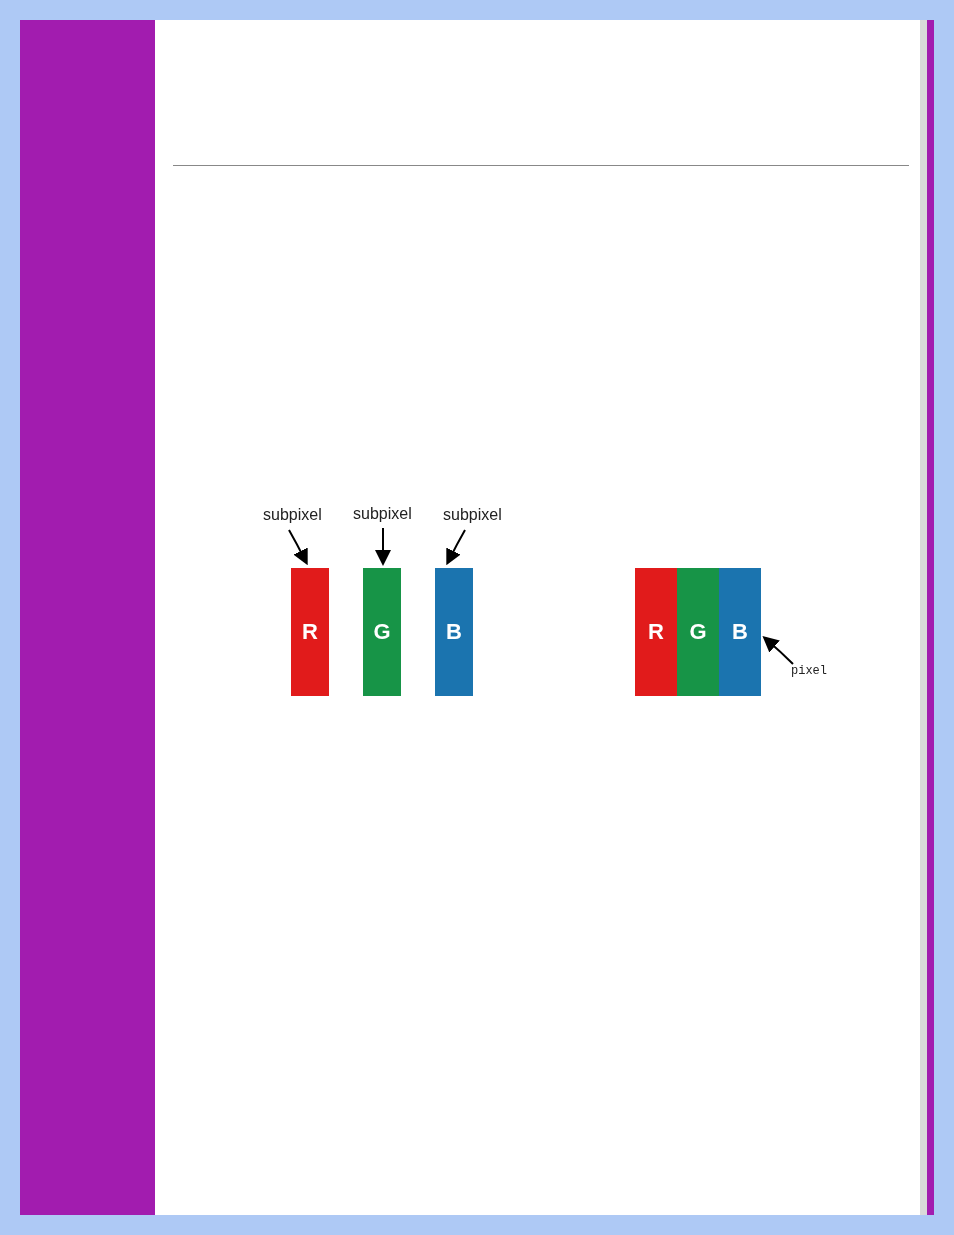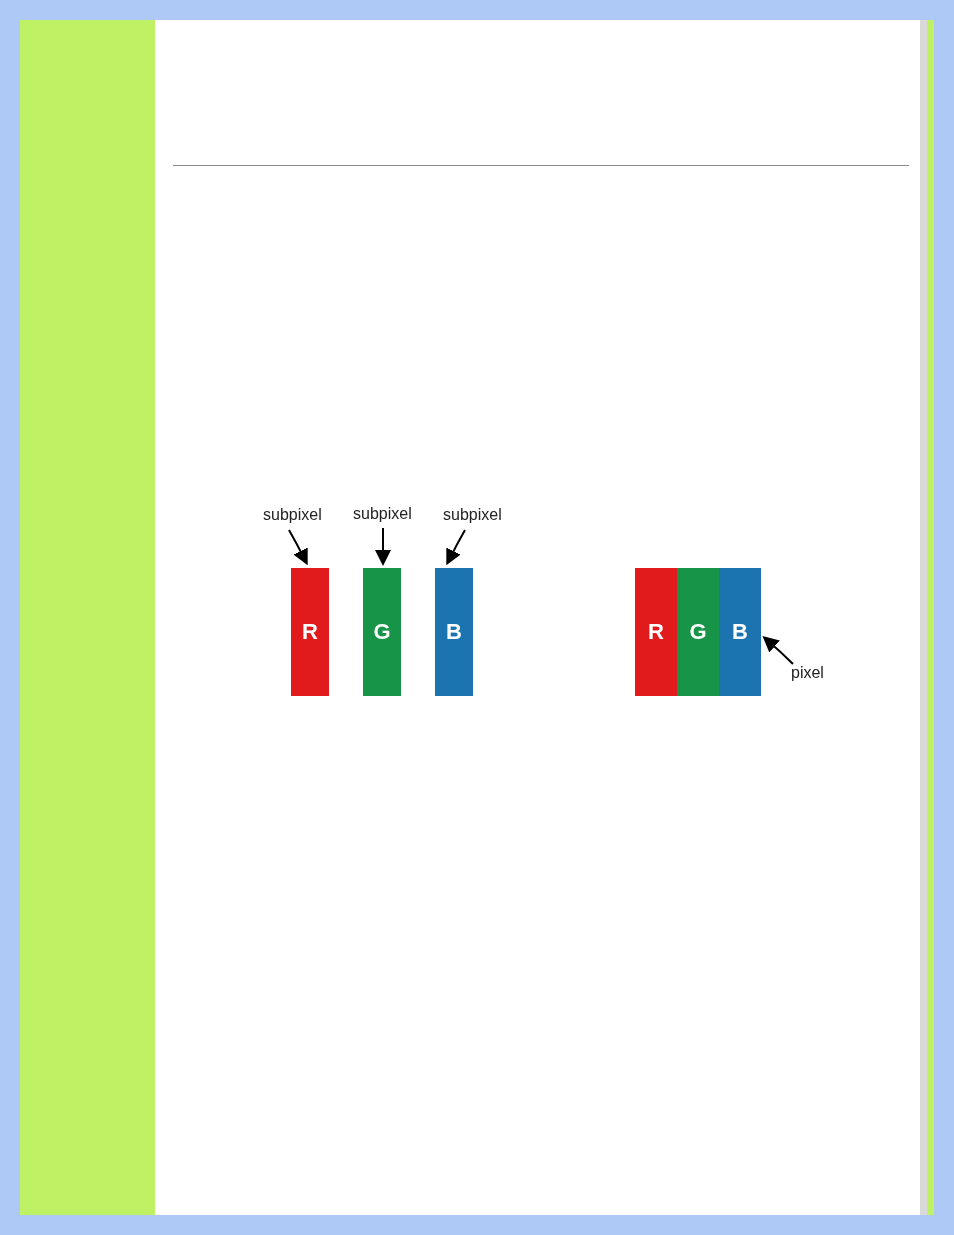--- a/index.html
+++ b/index.html
@@ -10,21 +10,21 @@
     background: #aec9f5;
     font-family: Arial, Helvetica, sans-serif;
     overflow: hidden;
   }
   .frame {
     position: absolute;
     left: 20px;
     top: 20px;
     width: 914px;
     height: 1195px;
-    background: #bef264;
+    background: #a21caf;
   }
   .page {
     position: absolute;
     left: 135px;
     top: 0;
     width: 772px;
     height: 1195px;
     background: #ffffff;
   }
   .right-edge {
@@ -62,22 +62,23 @@
     font-weight: bold;
     font-size: 22px;
   }
   .subpx-label {
     position: absolute;
     font-size: 16px;
     color: #222;
   }
   .pixel-label {
     position: absolute;
-    font-size: 16px;
+    font-size: 12px;
     color: #222;
+    font-family: Liberation Mono, monospace;
   }
   svg.arrow {
     position: absolute;
     overflow: visible;
   }
   
   .combined {
     position: absolute;
     display: flex;
   }

